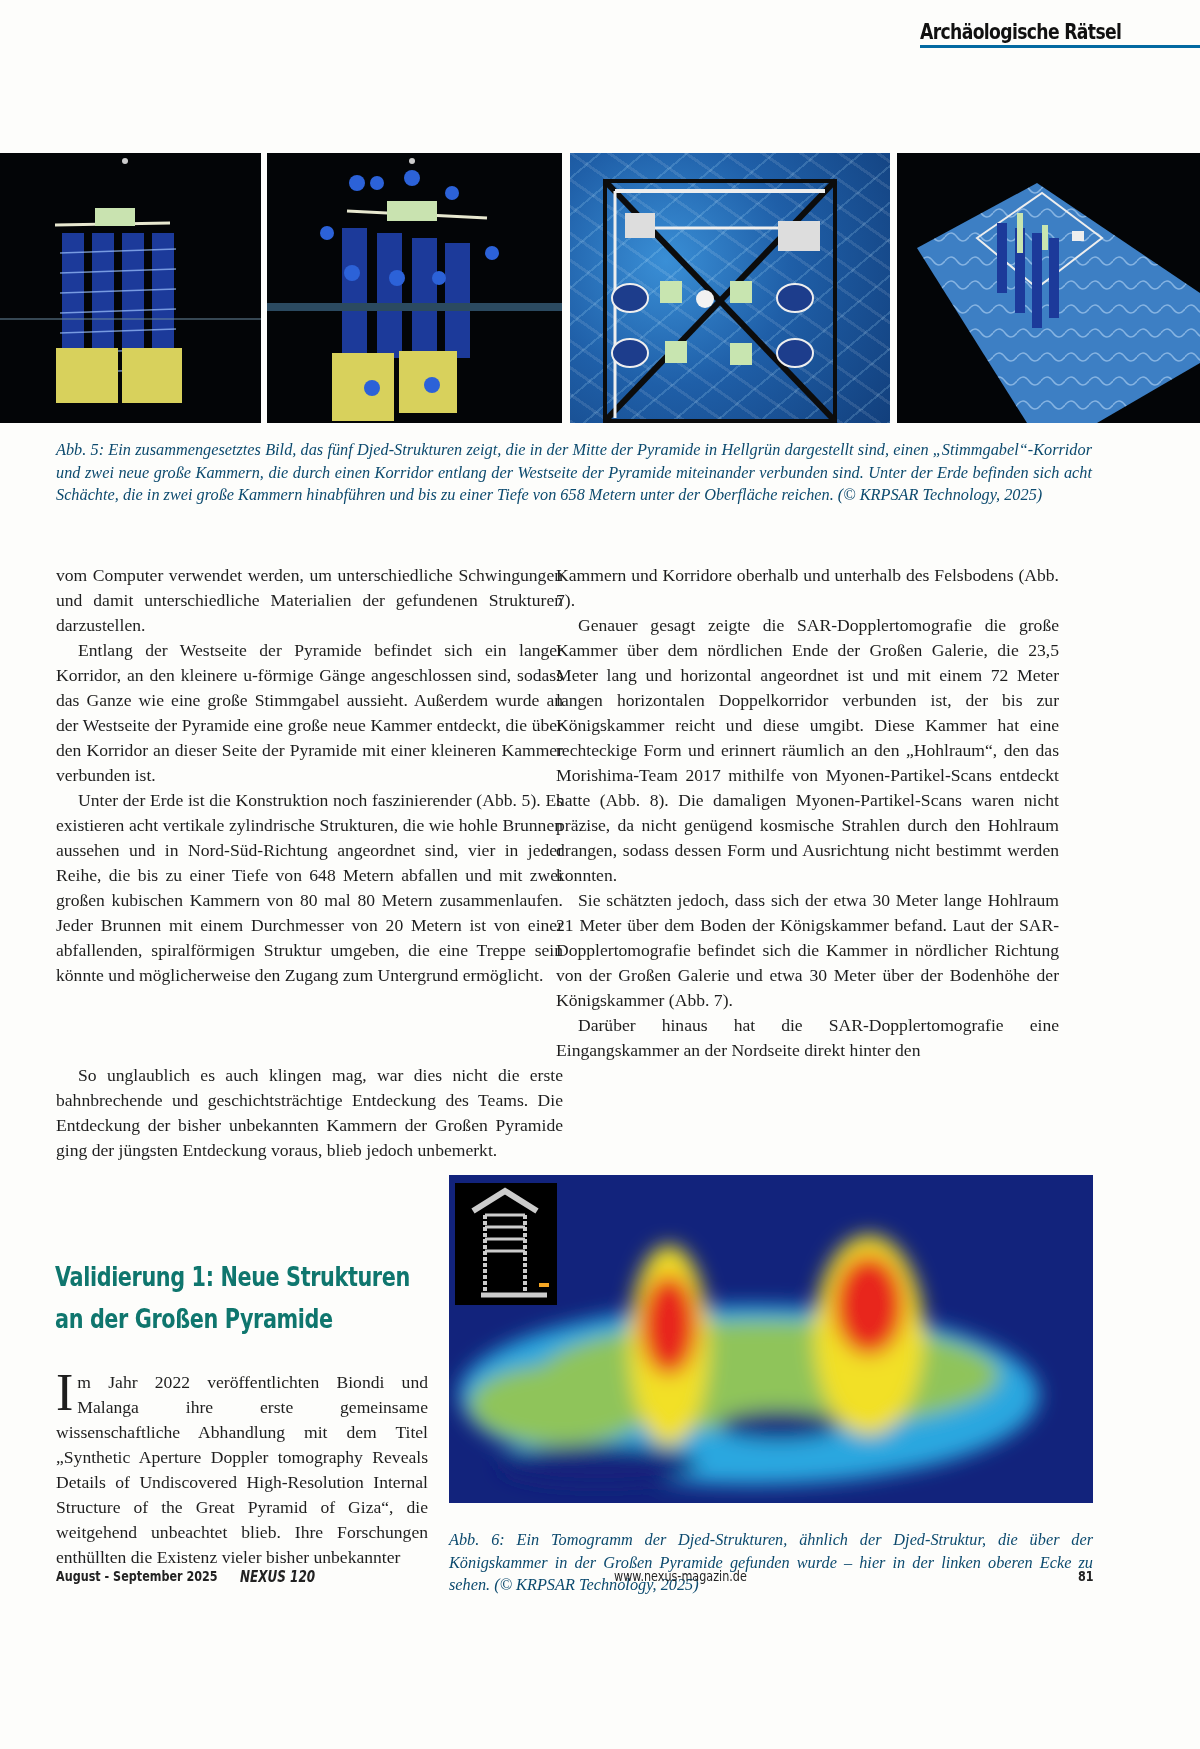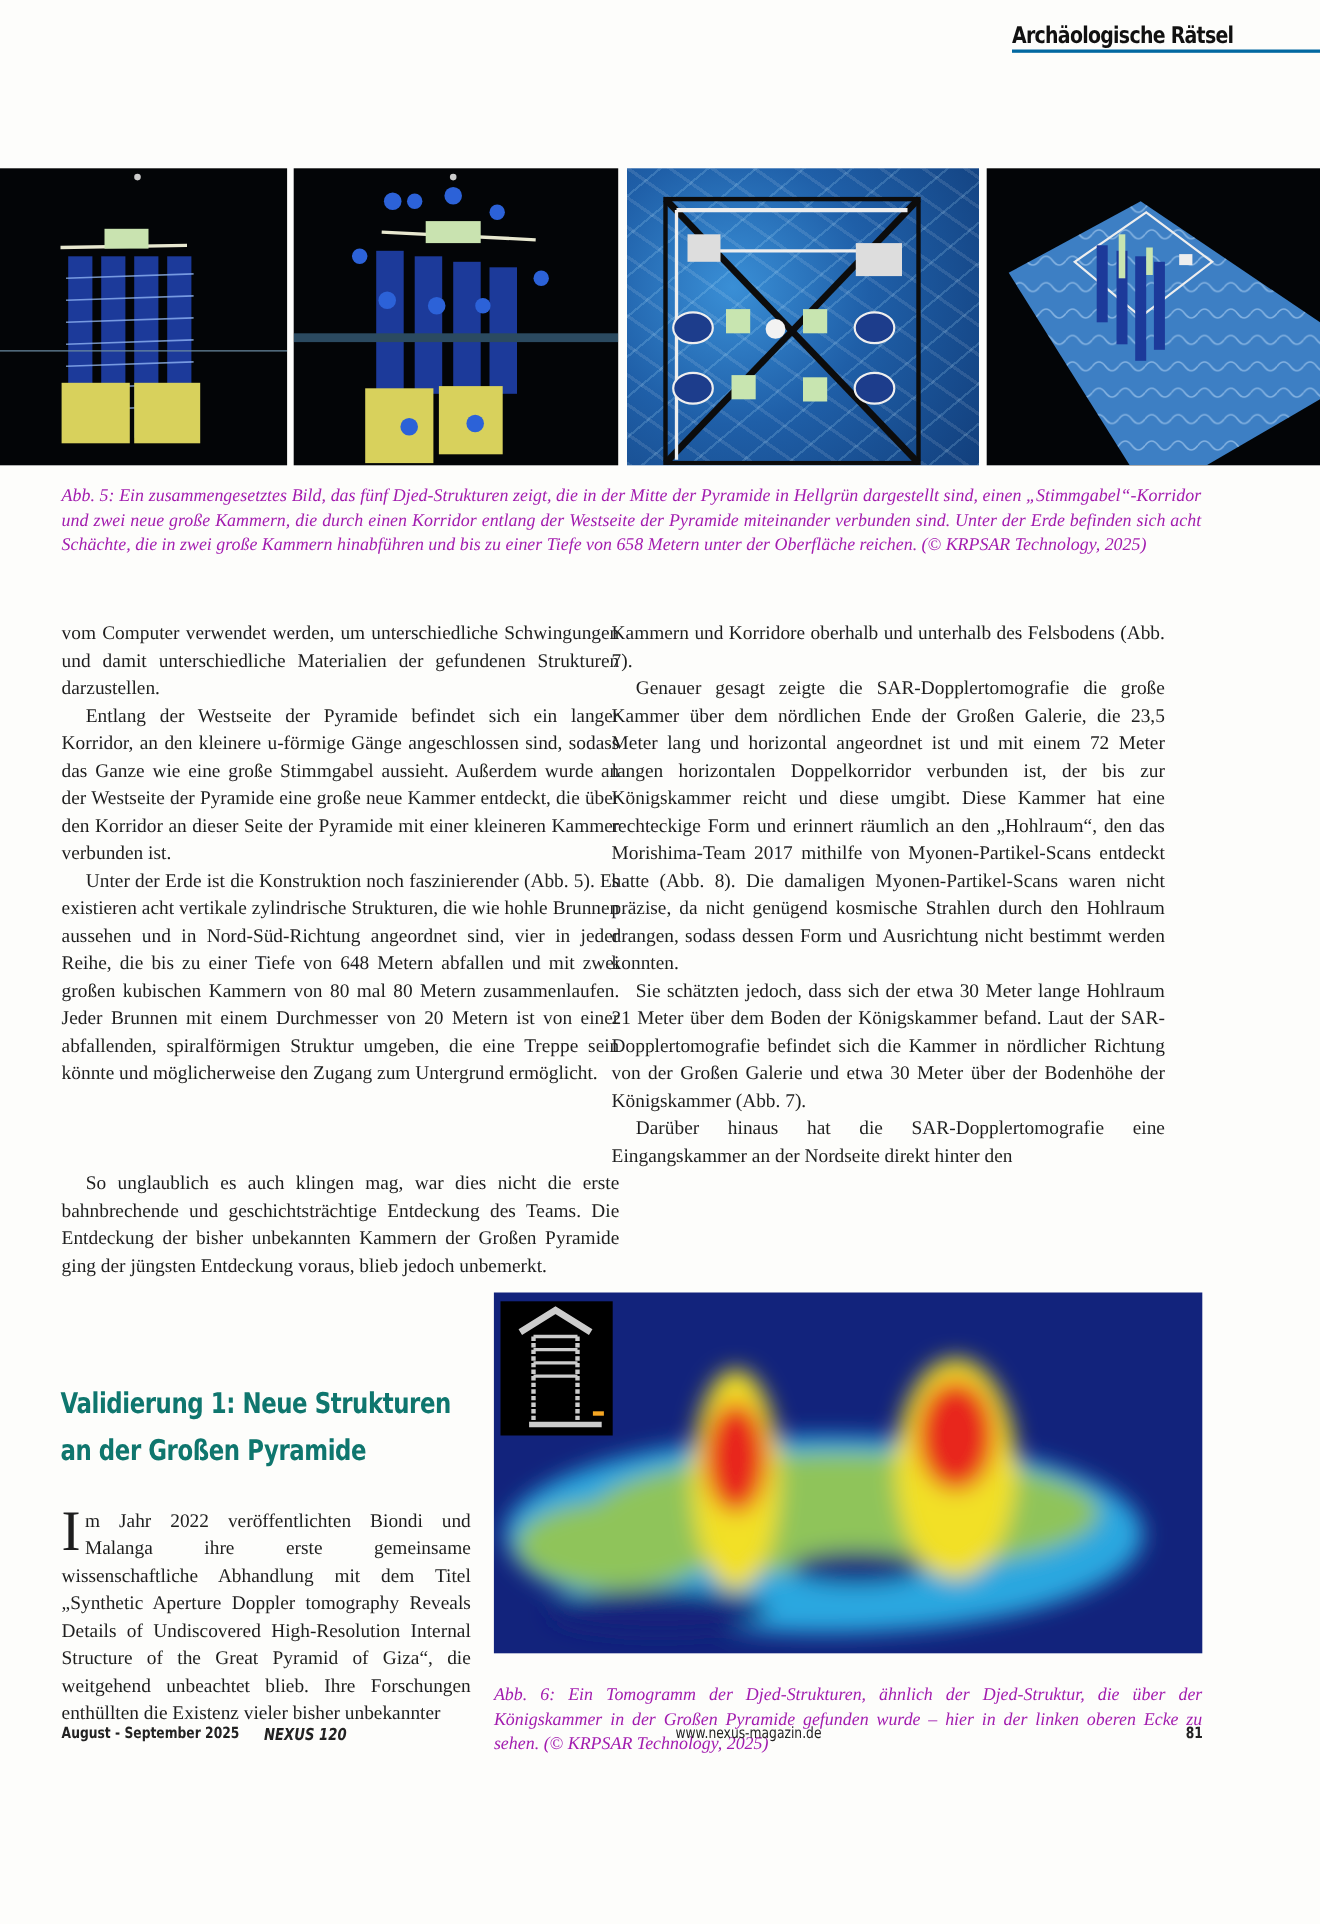--- a/index.html
+++ b/index.html
@@ -16,21 +16,21 @@
   .water { background:
       repeating-linear-gradient(35deg, rgba(255,255,255,0.10) 0 3px, transparent 3px 22px),
       repeating-linear-gradient(-40deg, rgba(180,230,255,0.18) 0 2px, transparent 2px 28px),
       radial-gradient(circle at 30% 40%, #3a8fd6 0%, #1f5fa8 45%, #123f7c 100%); }
 
   
   .col { position: absolute; font-family: "Liberation Serif", "DejaVu Serif", serif; font-size: 17.6px; line-height: 25px; text-align: justify; color: #1e1e1e; }
   .col p { margin: 0; }
   .col p.ind { text-indent: 22px; }
 
-  .caption { font-family: "Liberation Serif", "DejaVu Serif", serif; font-style: italic; color: #a21caf; font-size: 16.3px; line-height: 22.5px; text-align: justify; }
+  .caption { font-family: "Liberation Serif", "DejaVu Serif", serif; font-style: italic; color: #0c4a6e; font-size: 16.3px; line-height: 22.5px; text-align: justify; }
 
   .subhead { position: absolute; left: 55px; top: 1256px; width: 380px; font-family: "DejaVu Sans", sans-serif; font-weight: bold; font-size: 26px; line-height: 42px; letter-spacing: -0.5px; color: #0f766e; }
   .subhead div { transform: scaleX(0.80); transform-origin: left; white-space: nowrap; }
 
   .dropcap { float: left; font-size: 52px; line-height: 40px; margin: 3px 4px 0 0; font-family: "Liberation Serif", serif; }
 
   
   .tomo { position: absolute; left: 449px; top: 1175px; width: 644px; height: 328px; background: #12237c; overflow: hidden; }
   .inset { position: absolute; left: 6px; top: 8px; width: 102px; height: 122px; background: #000; }
 

